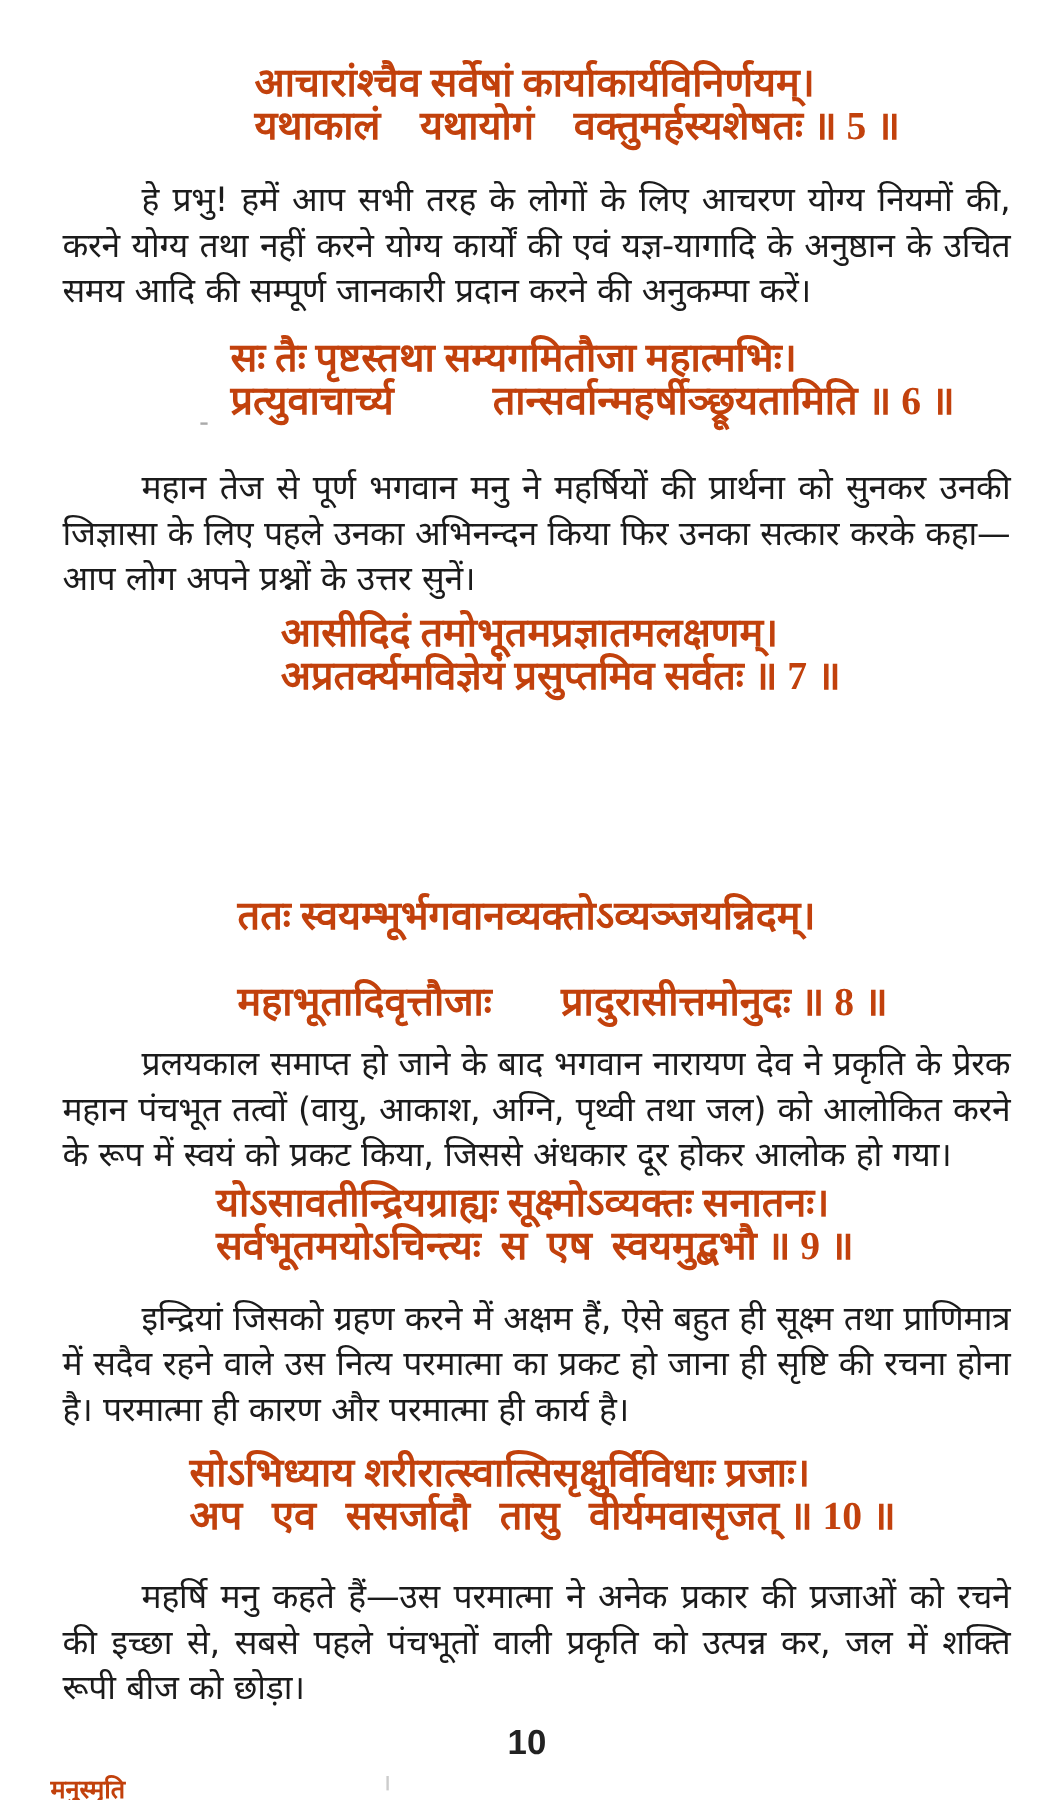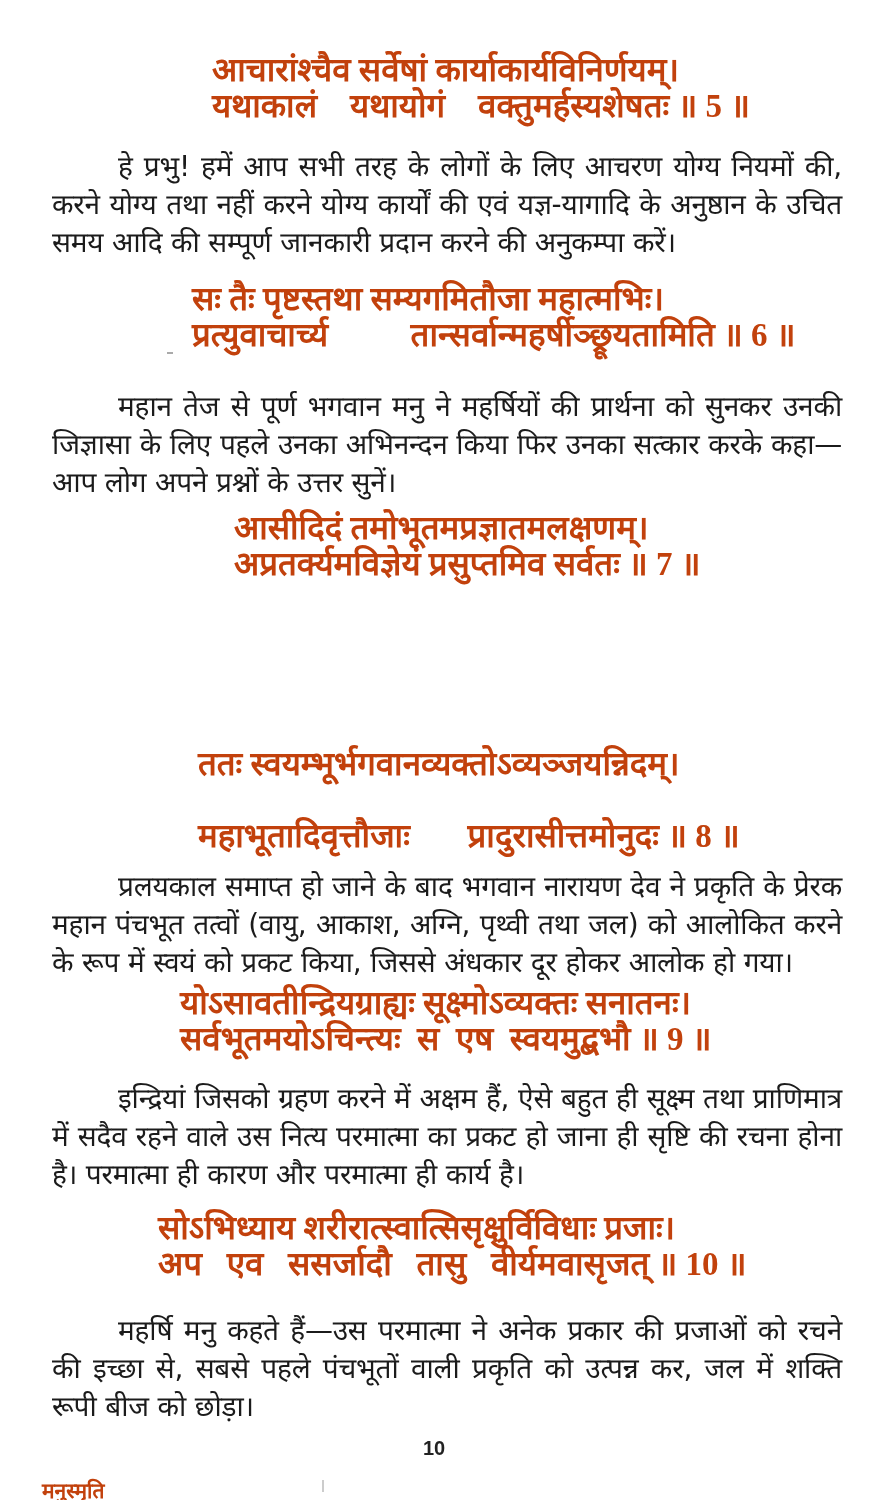--- a/index.html
+++ b/index.html
@@ -52,21 +52,21 @@
       font-size: 21px;
       font-weight: bold;
       color: #c2410c;
       margin-top: 44px;
     }
     .page-number {
       position: absolute;
       left: 423px;
       top: 1437px;
       font-family: "Liberation Sans", sans-serif;
-      font-size: 20px;
+      font-size: 29px;
       font-weight: bold;
       color: #222;
     }
     .speck {
       position: absolute;
       background: #aaa;
     }
   </style>
 </head>
 <body>

